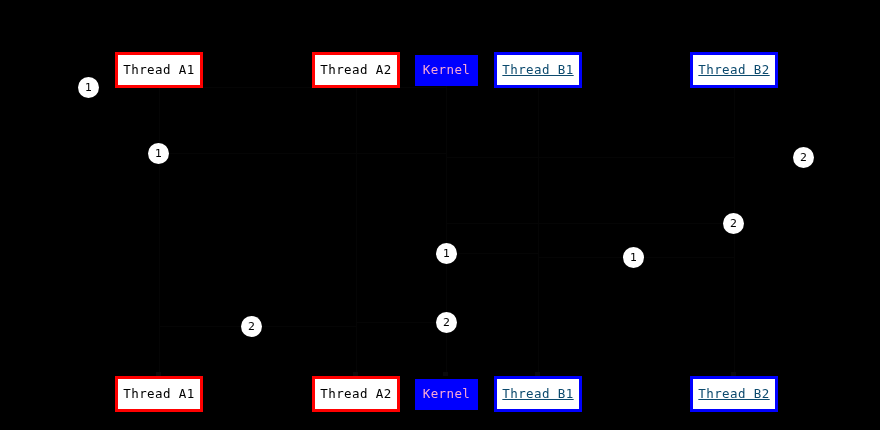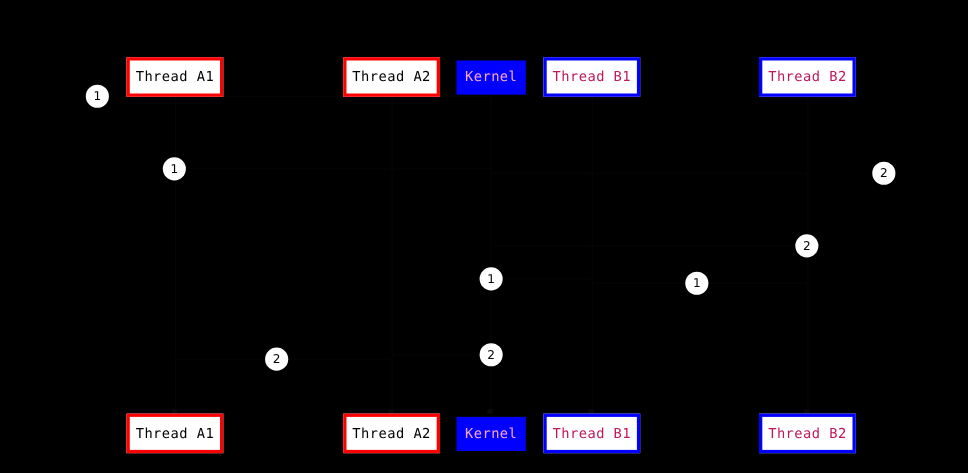--- a/index.html
+++ b/index.html
@@ -50,21 +50,22 @@
     white-space: nowrap;
   }
   .node.red {
     border: 3px solid #ff0000;
     background: #ffffff;
     color: #000000;
   }
   .node.blue {
     border: 3px solid #0000ff;
     background: #ffffff;
-    color: #be185d;
+    color: #0c4a6e;
+    text-decoration: underline;
   }
   .node.solidblue {
     border: 0;
     background: #0000ff;
     color: #f9a8d4;
   }
 
   
   .badge {
     position: absolute;

